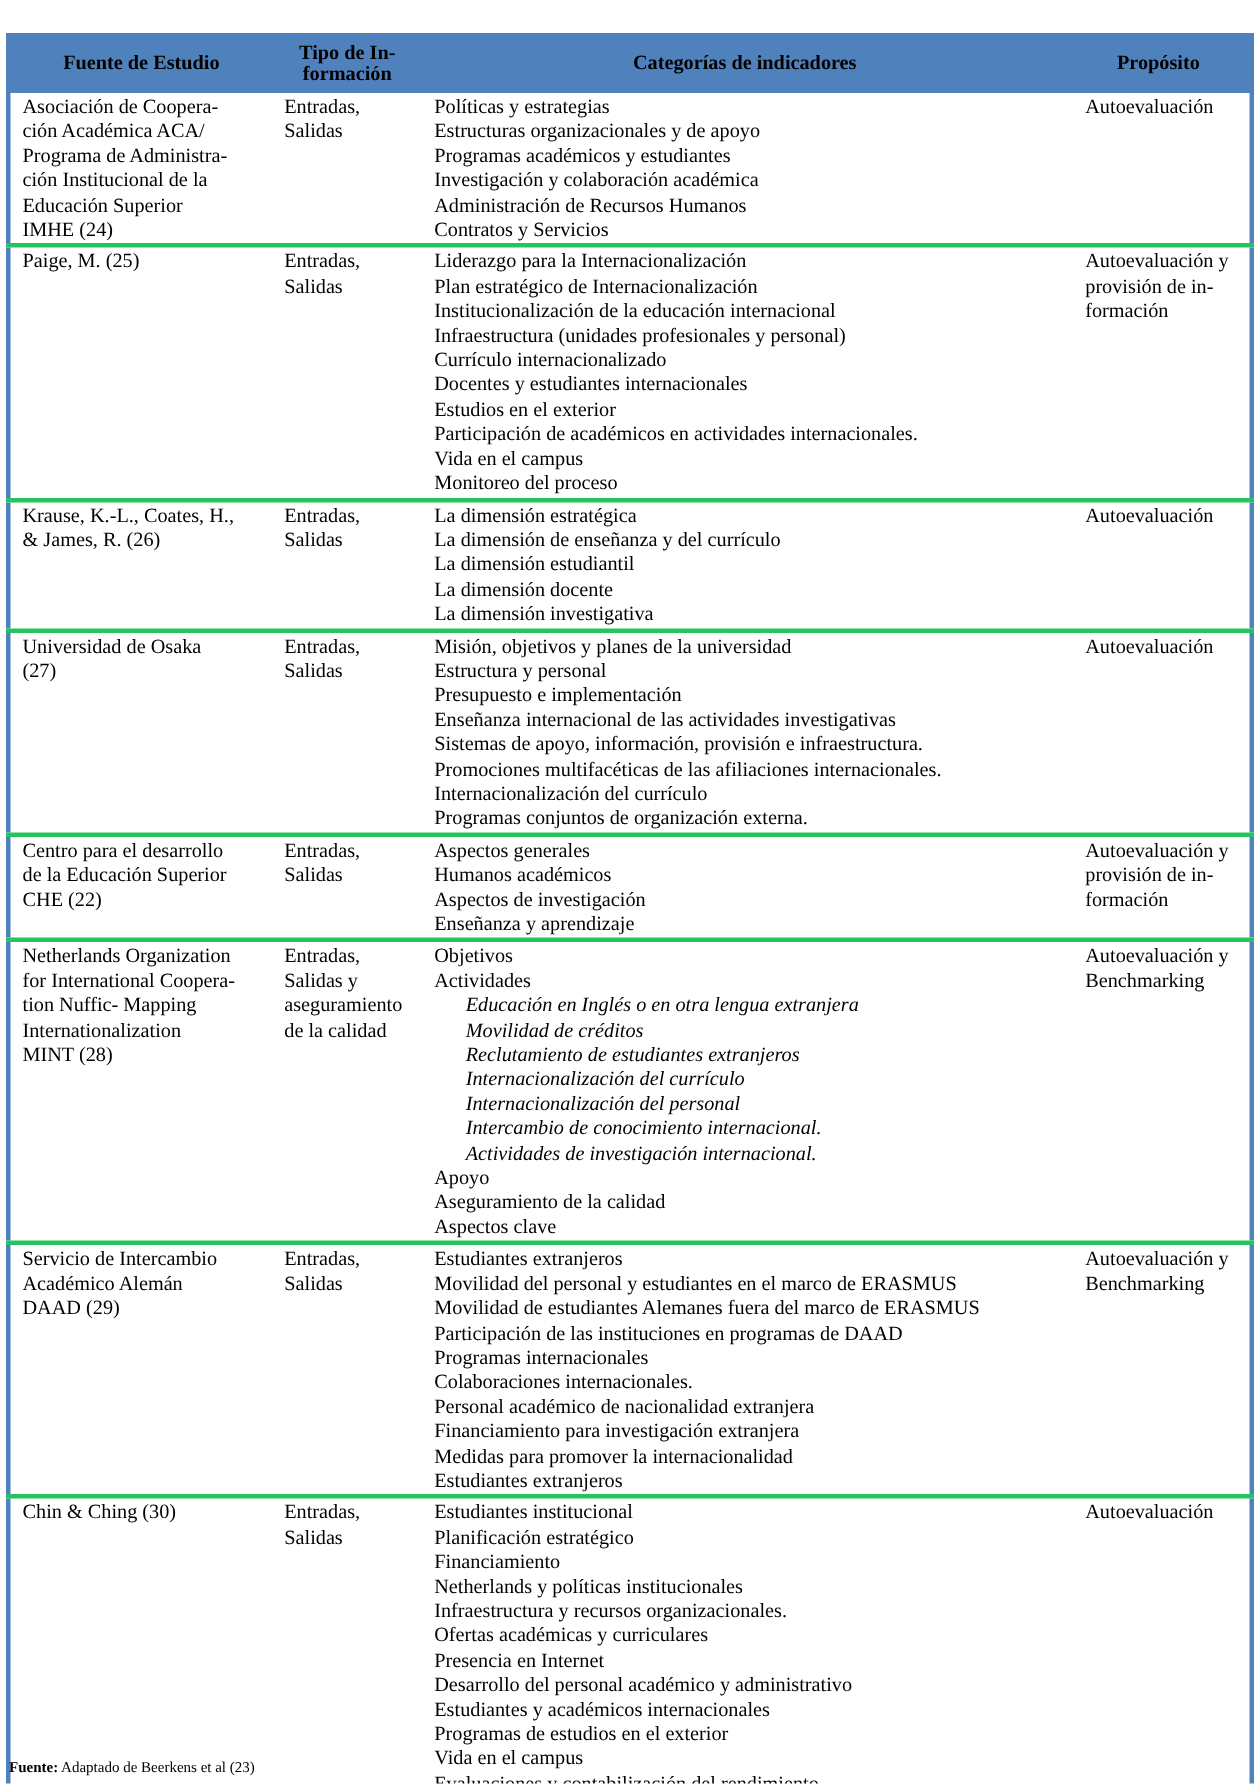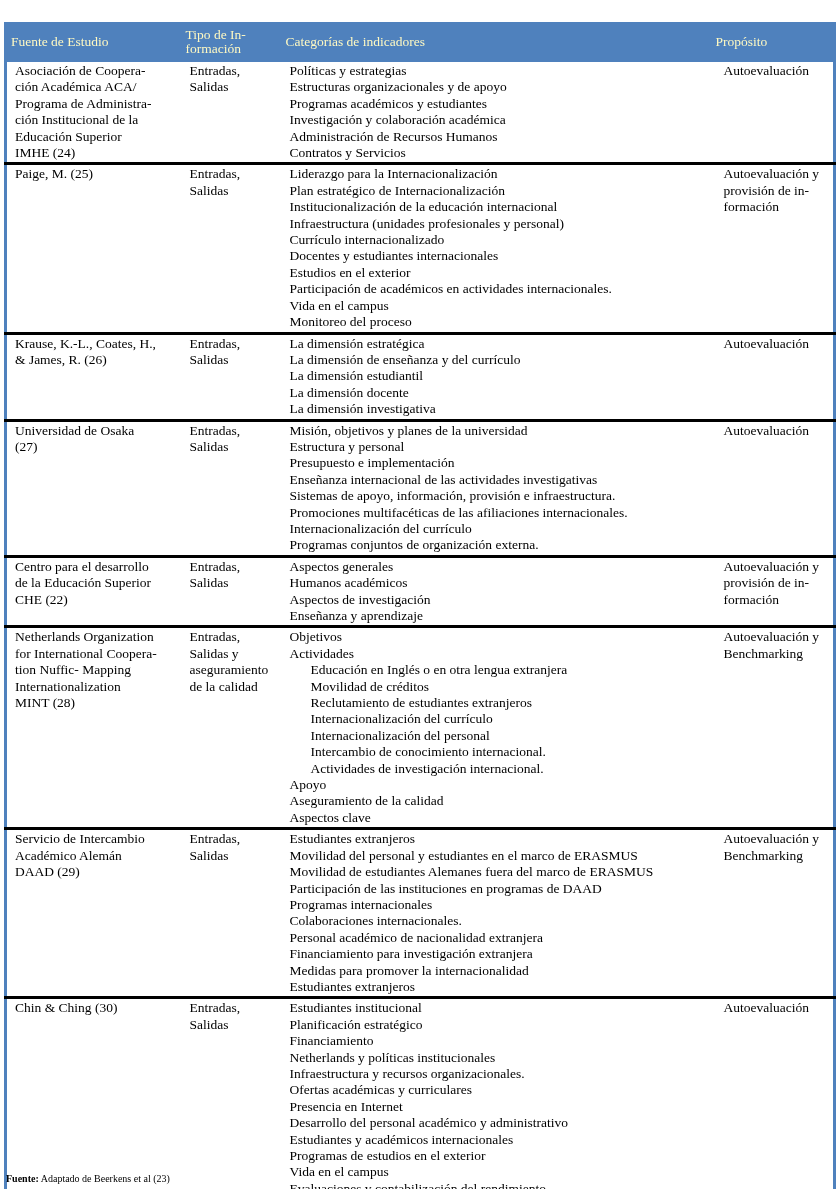--- a/index.html
+++ b/index.html
@@ -36,40 +36,40 @@
       border-left: 3px solid #4f81bd;
       border-right: 3px solid #4f81bd;
       border-bottom: 3px solid #4f81bd;
     }
     table.main col.c1 { width: 176px; }
     table.main col.c2 { width: 100px; }
     table.main col.c3 { width: 430px; }
     table.main col.c4 { width: 123px; }
     thead th {
       background: #4f81bd;
-      color: #fef9c3;
-      font-weight: normal;
+      color: #000000;
+      font-weight: bold;
       font-size: 13.5px;
       line-height: 14px;
       height: 40px;
       padding: 0 4px;
       vertical-align: middle;
-      text-align: left;
+      text-align: center;
     }
     tbody td {
       vertical-align: top;
       font-size: 13.5px;
       line-height: 16.4px;
       padding: 1px 4px 1px 8px;
-      border-top: 3px solid #000000;
+      border-top: 3px solid #22c55e;
     }
     tbody tr:first-child td { border-top: none; }
     tbody td.col-purpose { padding-left: 12px; }
     .line { display: block; white-space: nowrap; }
-    .line.indent { padding-left: 21px; }
+    .line.indent { padding-left: 21px; font-style: italic; }
     .footer {
       position: absolute;
       top: 1171px;
       left: 6px;
       font-size: 10px;
       line-height: 16px;
     }
     .footer b { font-weight: bold; }
   </style>
 </head>

